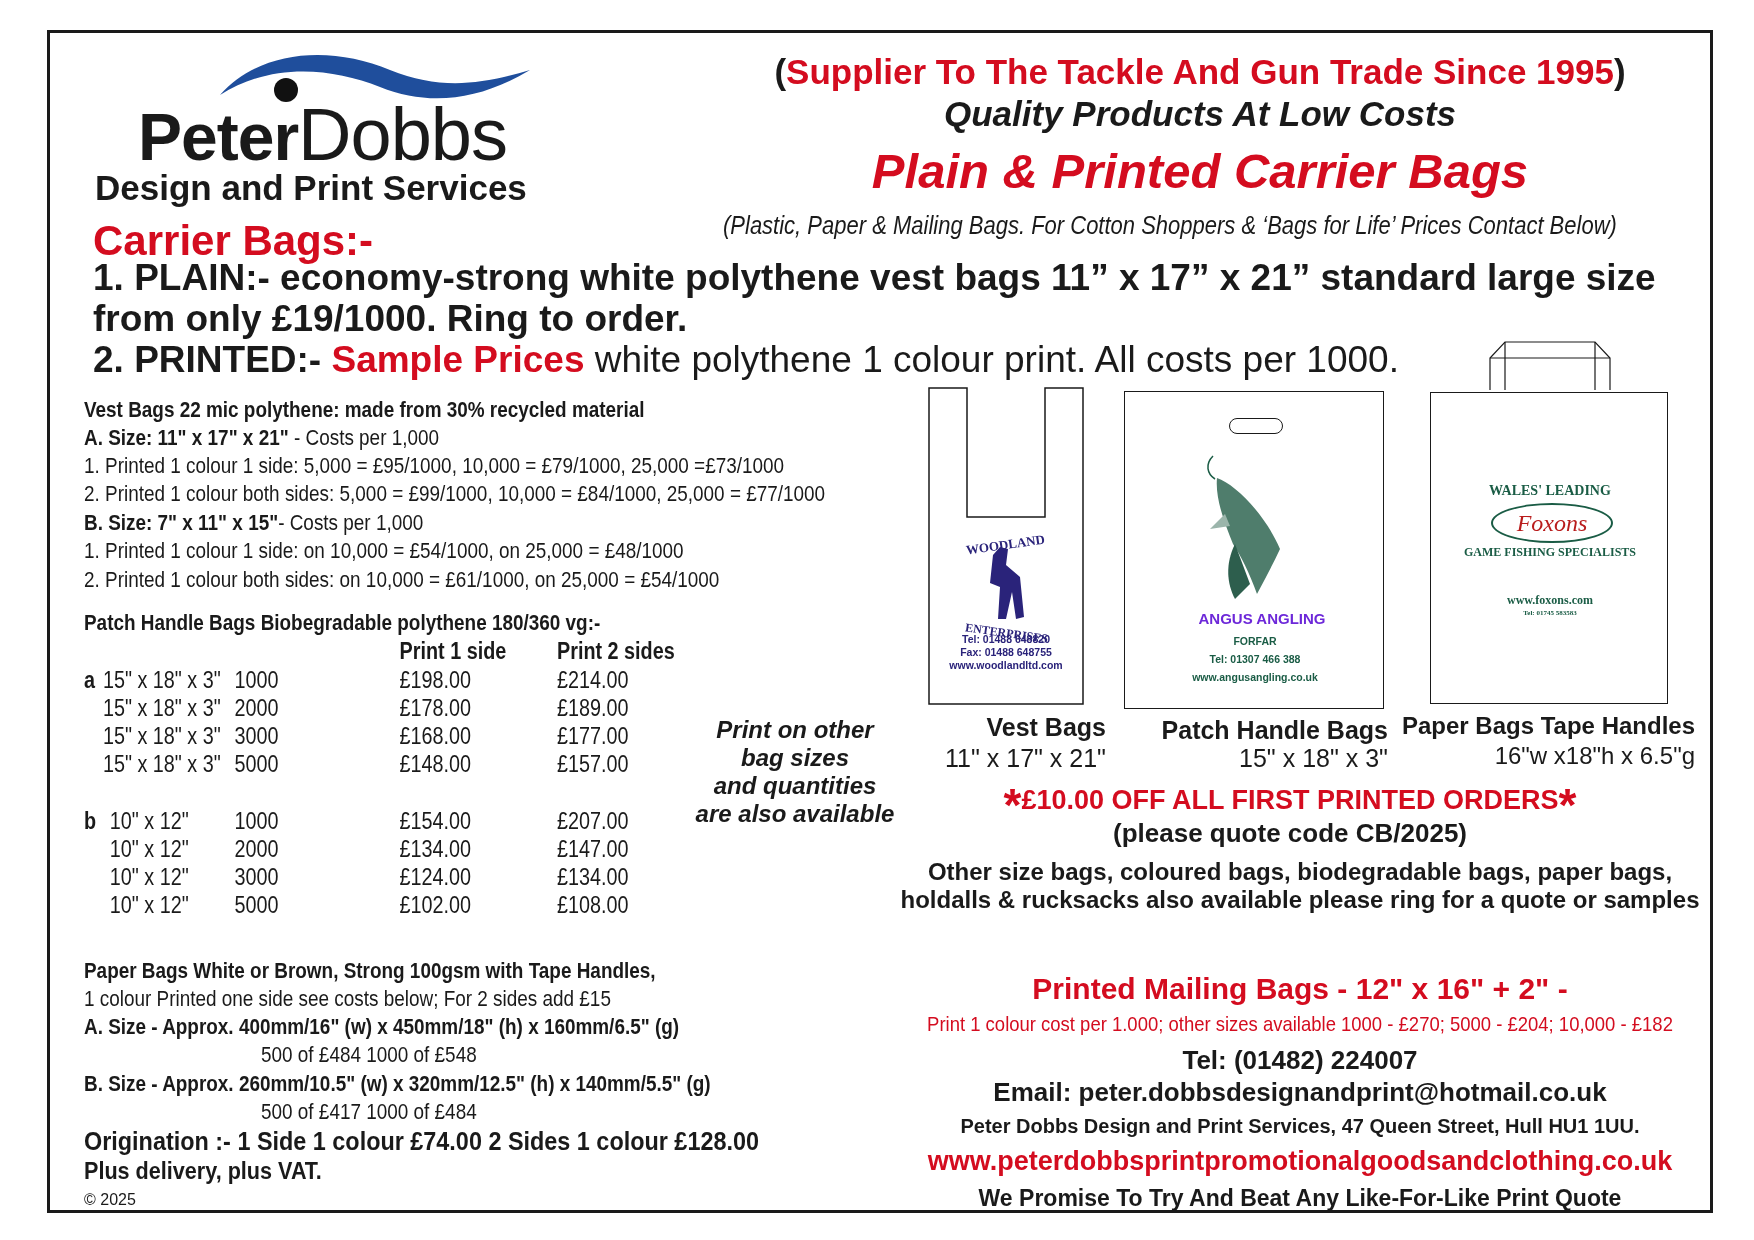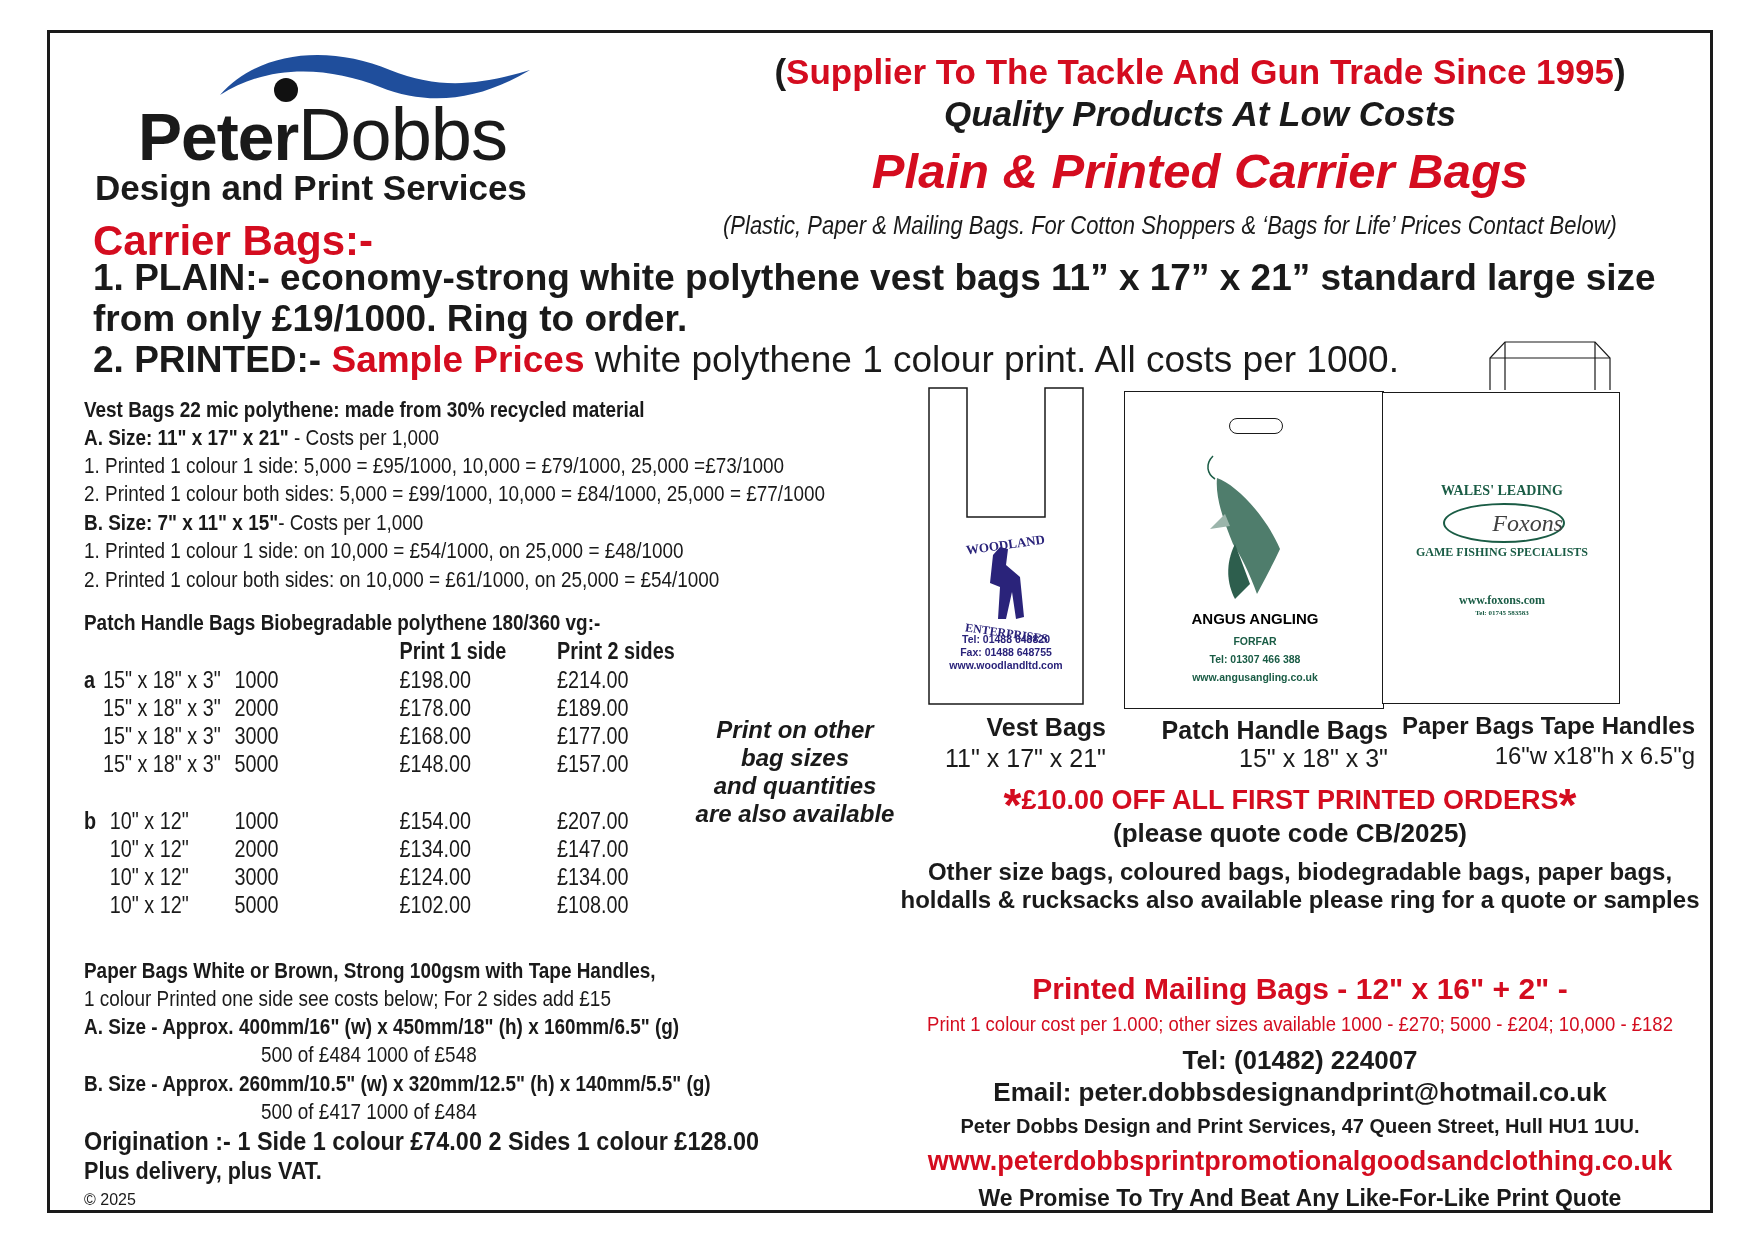--- a/index.html
+++ b/index.html
@@ -146,37 +146,37 @@
 <div class="cap" style="left:906px;top:744px;width:200px;font-size:25px;">11" x 17" x 21"</div>
 
 <div class="bag" style="left:1124px;top:391px;width:260px;height:318px;">
   <div style="position:absolute;left:104px;top:26px;width:52px;height:14px;border:1.5px solid #1a1a1a;border-radius:8px;"></div>
   <svg style="position:absolute;left:70px;top:62px;" width="120" height="150">
     <path d="M18,2 C10,10 12,20 20,25" stroke="#1a5c45" stroke-width="1.5" fill="none"></path>
     <path d="M22,24 C40,30 70,60 85,95 C78,110 70,125 62,140 C55,120 45,100 38,90 C30,70 20,45 22,24 Z" fill="#4f7d6c"></path>
     <path d="M40,90 C30,110 32,130 40,145 L55,130 Z" fill="#2d5e4d"></path>
     <path d="M30,60 L15,75 L35,72 Z" fill="#9bb5ab"></path>
   </svg>
-  <div style="position:absolute;left:0;top:218px;width:260px;text-align:center;color:#000000;font-weight:bold;font-size:15px;">ANGUS ANGLING</div>
+  <div style="position:absolute;left:7px;top:218px;width:260px;text-align:center;color:#6d28d9;font-weight:bold;font-size:15px;">ANGUS ANGLING</div>
   <div style="position:absolute;left:0;top:240px;width:260px;text-align:center;color:#1a5c45;font-weight:bold;font-size:10.5px;line-height:18px;">
     <div>FORFAR</div>
     <div>Tel: 01307 466 388</div>
     <div>www.angusangling.co.uk</div>
   </div>
 </div>
 <div class="cap b" style="left:1120px;top:716px;width:268px;font-size:25px;">Patch Handle Bags</div>
 <div class="cap" style="left:1120px;top:744px;width:268px;font-size:25px;">15" x 18" x 3"</div>
 
 <svg class="abs" style="left:1420px;top:330px;" width="250" height="60">
   <path d="M70,60 V28 L85,12 H175 L190,28 V60" fill="none" stroke="#1a1a1a" stroke-width="1.2"></path>
   <path d="M70,28 H190 M85,12 V60 M175,12 V60" fill="none" stroke="#1a1a1a" stroke-width="1.2"></path>
 </svg>
-<div class="bag" style="left:1382px;top:392px;width:238px;height:312px;">
+<div class="bag" style="left:1430px;top:392px;width:238px;height:312px;">
   <div style="position:absolute;left:0;top:90px;width:238px;text-align:center;color:#1a5c45;font-family:'Liberation Serif',serif;font-weight:bold;font-size:14px;">WALES' LEADING</div>
-  <div style="position:absolute;left:60px;top:110px;width:118px;height:36px;border:2px solid #1a5c45;border-radius:50%;text-align:right;color:#404040;font-family:'Liberation Serif',serif;font-style:italic;font-size:24px;line-height:36px;">Foxons</div>
+  <div style="position:absolute;left:60px;top:110px;width:118px;height:36px;border:2px solid #1a5c45;border-radius:50%;text-align:center;color:#b91c1c;font-family:'Liberation Serif',serif;font-style:italic;font-size:24px;line-height:36px;">Foxons</div>
   <div style="position:absolute;left:0;top:152px;width:238px;text-align:center;color:#1a5c45;font-family:'Liberation Serif',serif;font-weight:bold;font-size:12px;">GAME FISHING SPECIALISTS</div>
   <div style="position:absolute;left:0;top:200px;width:238px;text-align:center;color:#1a5c45;font-family:'Liberation Serif',serif;font-weight:bold;font-size:12px;">www.foxons.com</div>
   <div style="position:absolute;left:0;top:216px;width:238px;text-align:center;color:#1a5c45;font-family:'Liberation Serif',serif;font-weight:bold;font-size:7px;">Tel: 01745 583583</div>
 </div>
 <div class="cap b" style="left:1395px;top:712px;width:300px;font-size:24px;">Paper Bags Tape Handles</div>
 <div class="cap" style="left:1395px;top:742px;width:300px;font-size:24px;">16"w x18"h x 6.5"g</div>
 
 <div class="abs b red center" style="left:880px;top:778px;width:820px;font-size:27px;">
   <span style="font-size:46px;vertical-align:-12px;">*</span><span>£10.00 OFF ALL FIRST PRINTED ORDERS</span><span style="font-size:46px;vertical-align:-12px;">*</span>
 </div>

